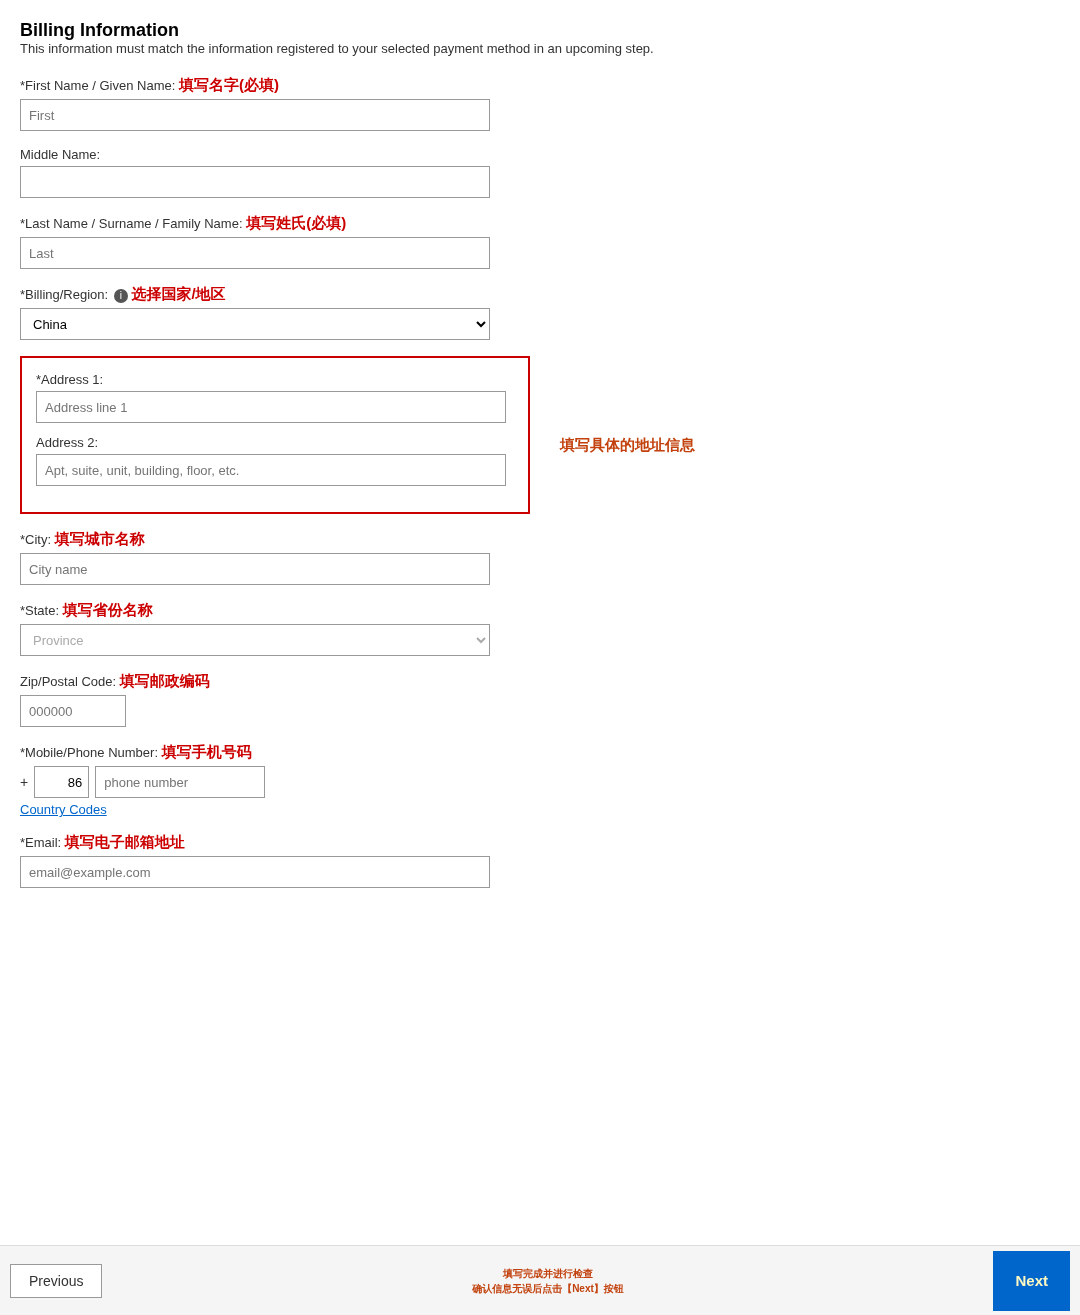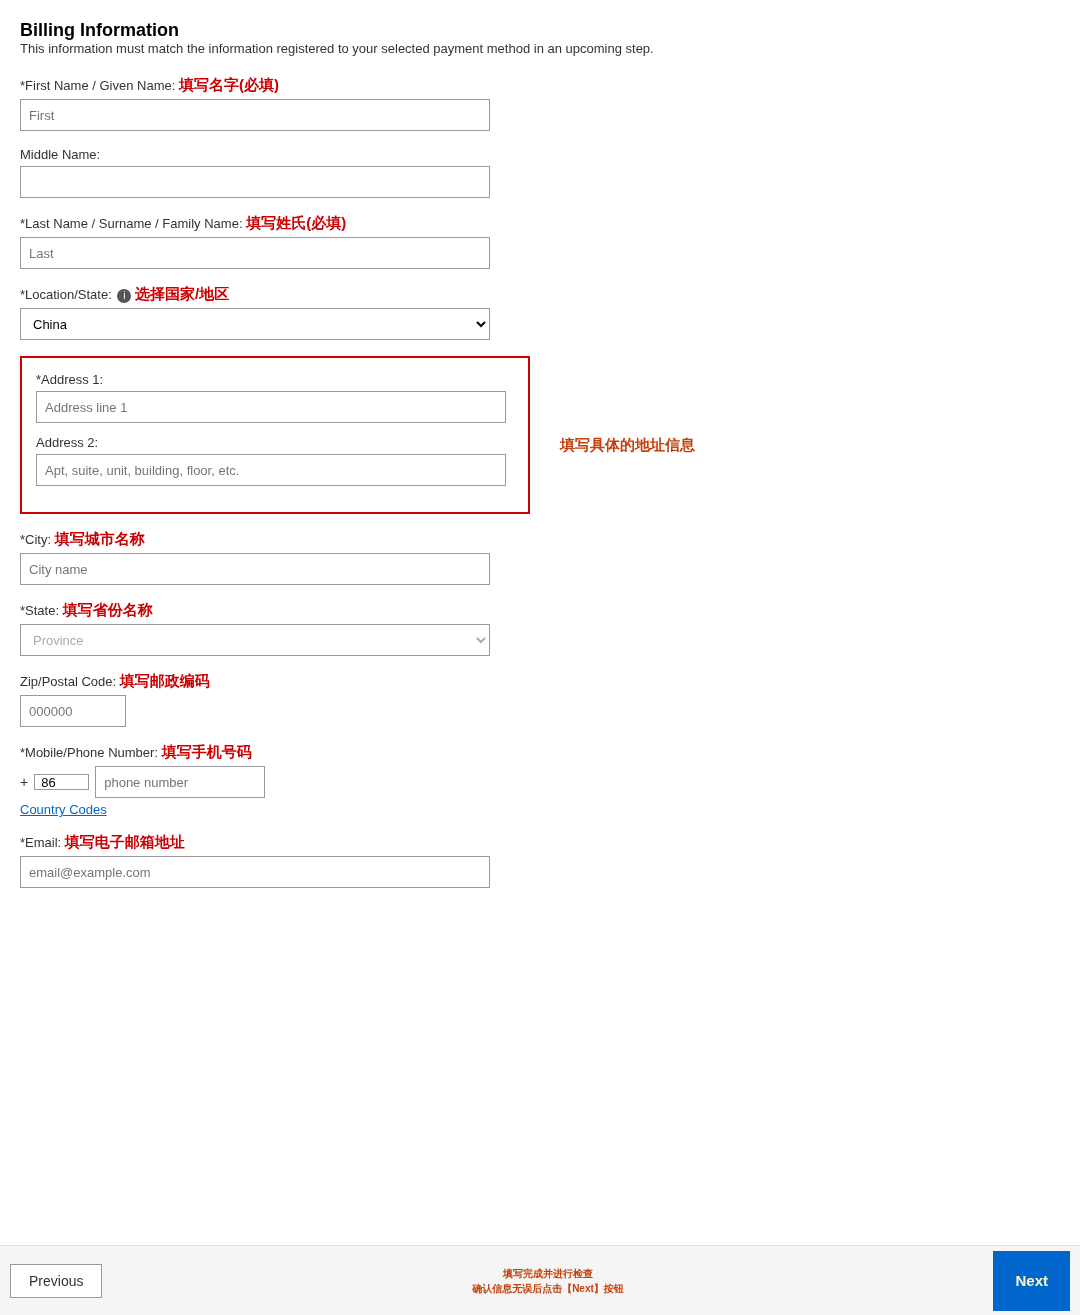--- a/index.html
+++ b/index.html
@@ -111,25 +111,25 @@
       gap: 6px;
     }
 
     .phone-plus {
       font-size: 14px;
       color: #333;
     }
 
     .phone-country-code {
       width: 55px;
-      height: 16px;
+      height: 32px;
       border: 1px solid #999;
       padding: 4px 6px;
       font-size: 13px;
-      text-align: left;
+      text-align: right;
     }
 
     .phone-number-input {
       width: 170px;
       height: 32px;
       border: 1px solid #999;
       padding: 12px 8px;
       font-size: 13px;
     }
 
@@ -230,21 +230,21 @@
   <div class="form-group">
     <label class="field-label">
       <span class="label-required">*Last Name / Surname / Family Name:</span>
       <span class="label-annotation">填写姓氏(必填)</span>
     </label>
     <input type="text" class="form-input input-with-placeholder" placeholder="Last" style="">
   </div>
 
   <div class="form-group">
     <label class="field-label">
-      <span class="label-required">*Location/State:</span>
+      <span class="label-required">*Billing/Region:</span>
       <span class="info-icon">i</span>
       <span class="label-annotation">选择国家/地区</span>
     </label>
     <select class="form-select">
       <option>China</option>
       <option>United States</option>
       <option>Japan</option>
       <option>Korea</option>
       <option>Other</option>
     </select>

